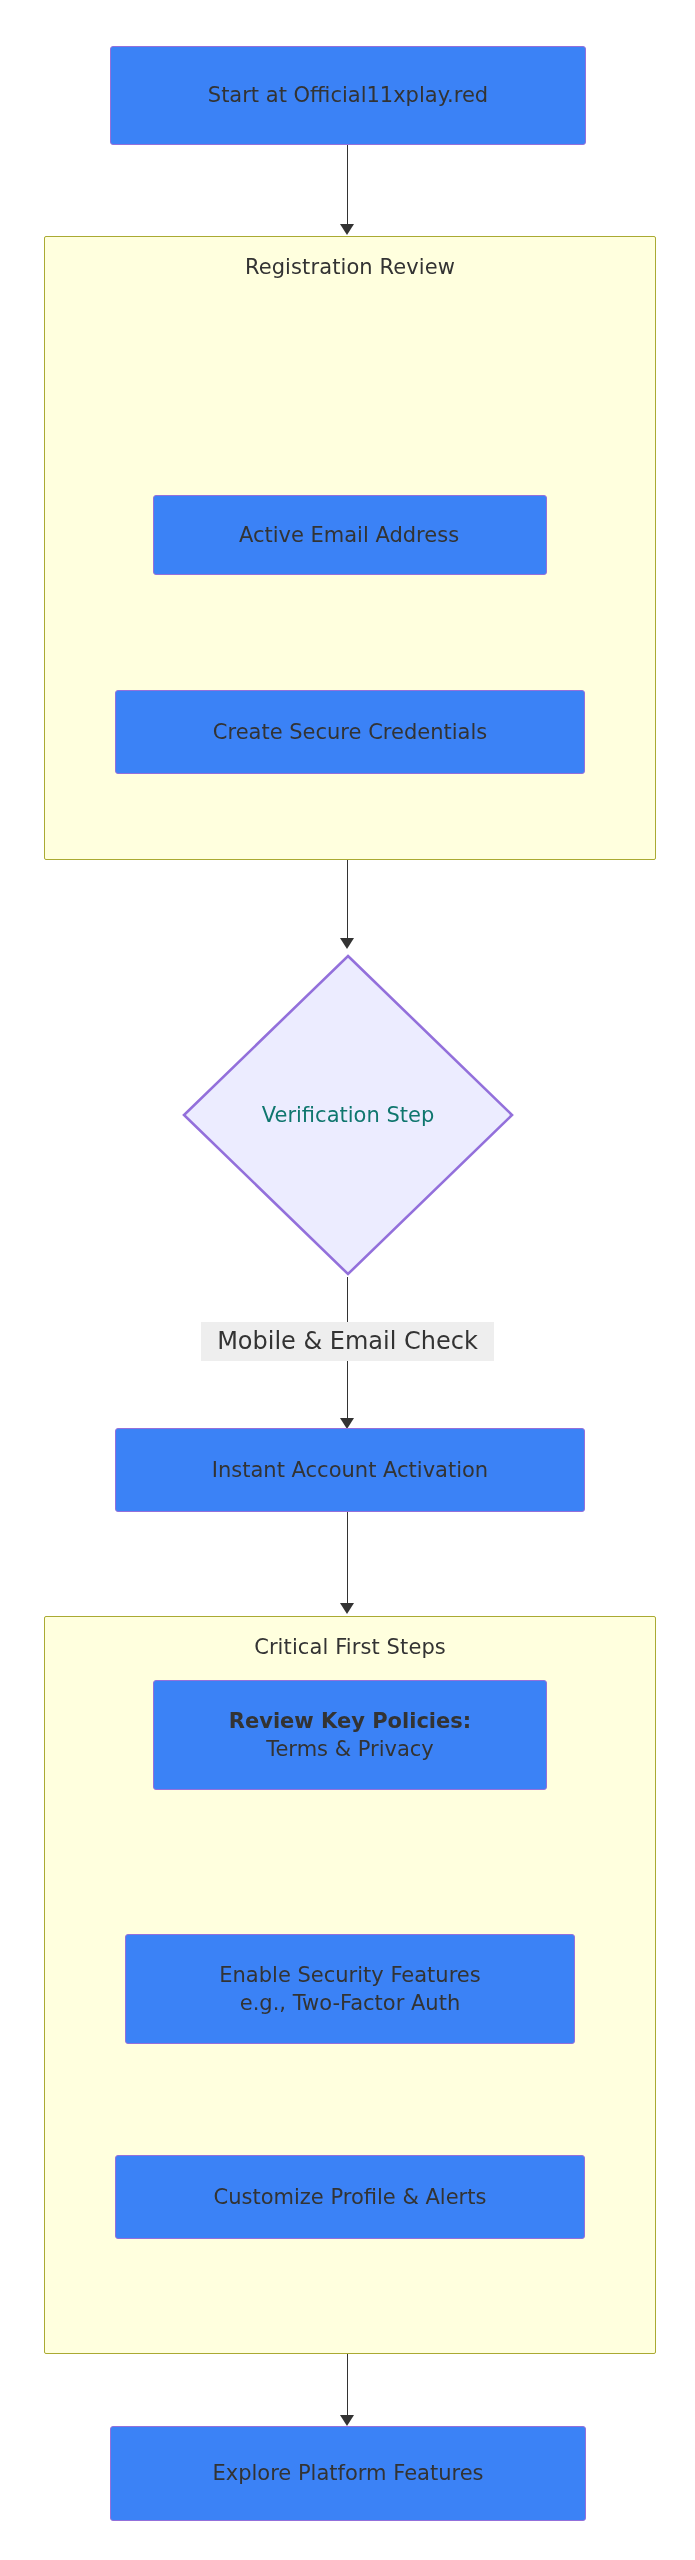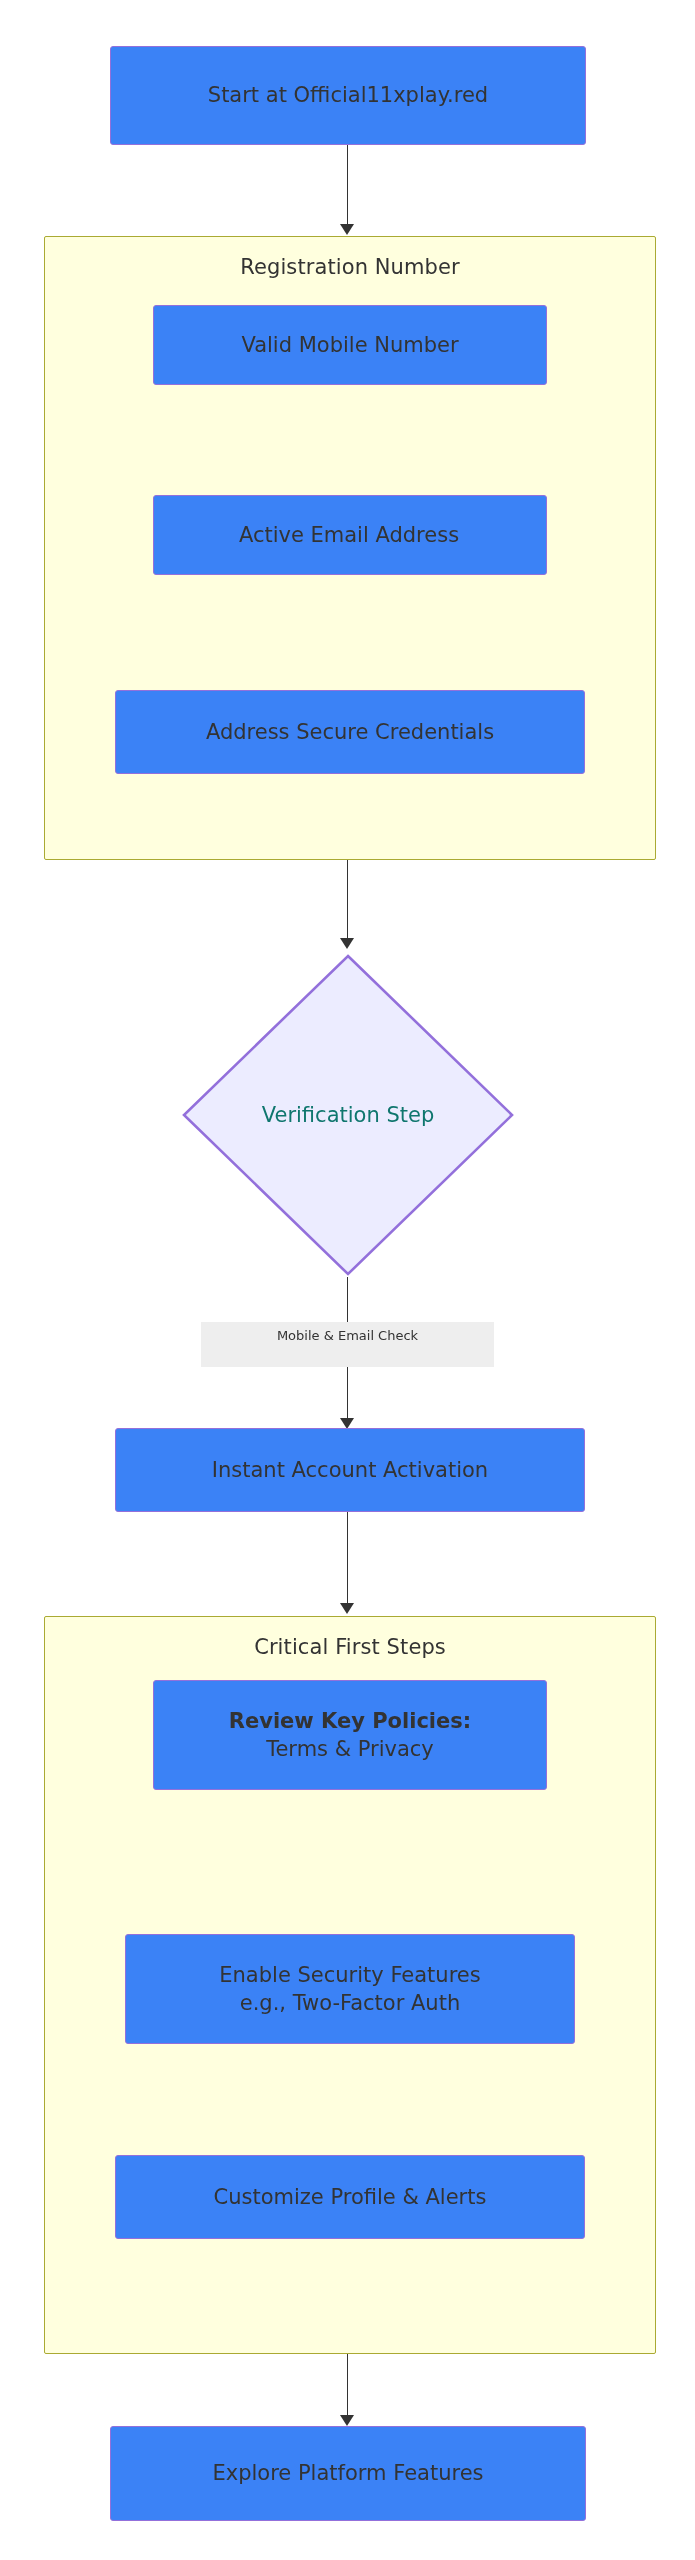--- a/index.html
+++ b/index.html
@@ -86,53 +86,50 @@
     position: absolute;
     width: 0; height: 0;
     border-left: 7.5px solid transparent;
     border-right: 7.5px solid transparent;
     border-top: 11px solid #333333;
   }
   .edge-label {
     position: absolute;
     background: #eeeeee;
     color: #333333;
-    font-size: 13px;
+    font-size: 24px;
     line-height: 1;
-    padding: 7px 5px 25px 5px;
+    padding: 7px 5px 8px 5px;
     white-space: nowrap;
     text-align: center;
   }
 </style>
 </head>
 <body>
 
 <div id="flow">
 
   <div class="node" style="left:110px; top:46px; width:476px; height:99px;">
     <span class="lines">Start at Official11xplay.red</span>
   </div>
 
   <div class="edge-line" style="left:347px; top:145px; height:80px;"></div>
   <div class="arrow-head" style="left:340px; top:224px;"></div>
 
   <div class="subgraph" style="left:44px; top:236px; width:612px; height:624px;">
-    <div class="subgraph-title" style="top:18px;">Registration Number</div>
+    <div class="subgraph-title" style="top:18px;">Registration Review</div>
   </div>
 
-  <div class="node" style="left:153px; top:305px; width:394px; height:80px;">
-    <span class="lines">Valid Mobile Number</span>
-  </div>
 
   <div class="node" style="left:153px; top:495px; width:394px; height:80px;padding-left:8px;">
     <span class="lines">Active Email Address</span>
   </div>
 
   <div class="node" style="left:115px; top:690px; width:470px; height:84px;">
-    <span class="lines">Address Secure Credentials</span>
+    <span class="lines">Create Secure Credentials</span>
   </div>
 
   <div class="edge-line" style="left:347px; top:860px; height:79px;"></div>
   <div class="arrow-head" style="left:340px; top:938px;"></div>
 
   <div class="diamond-wrap" style="left:181px; top:953px; width:334px; height:324px;">
     <svg class="diamond-shape" viewBox="0 0 334 324" preserveAspectRatio="none">
       <polygon points="167,3 331,162 167,321 3,162" fill="#ececff" stroke="#9370db" stroke-width="2.6"></polygon>
     </svg>
     <span class="diamond-label">Verification Step</span>

